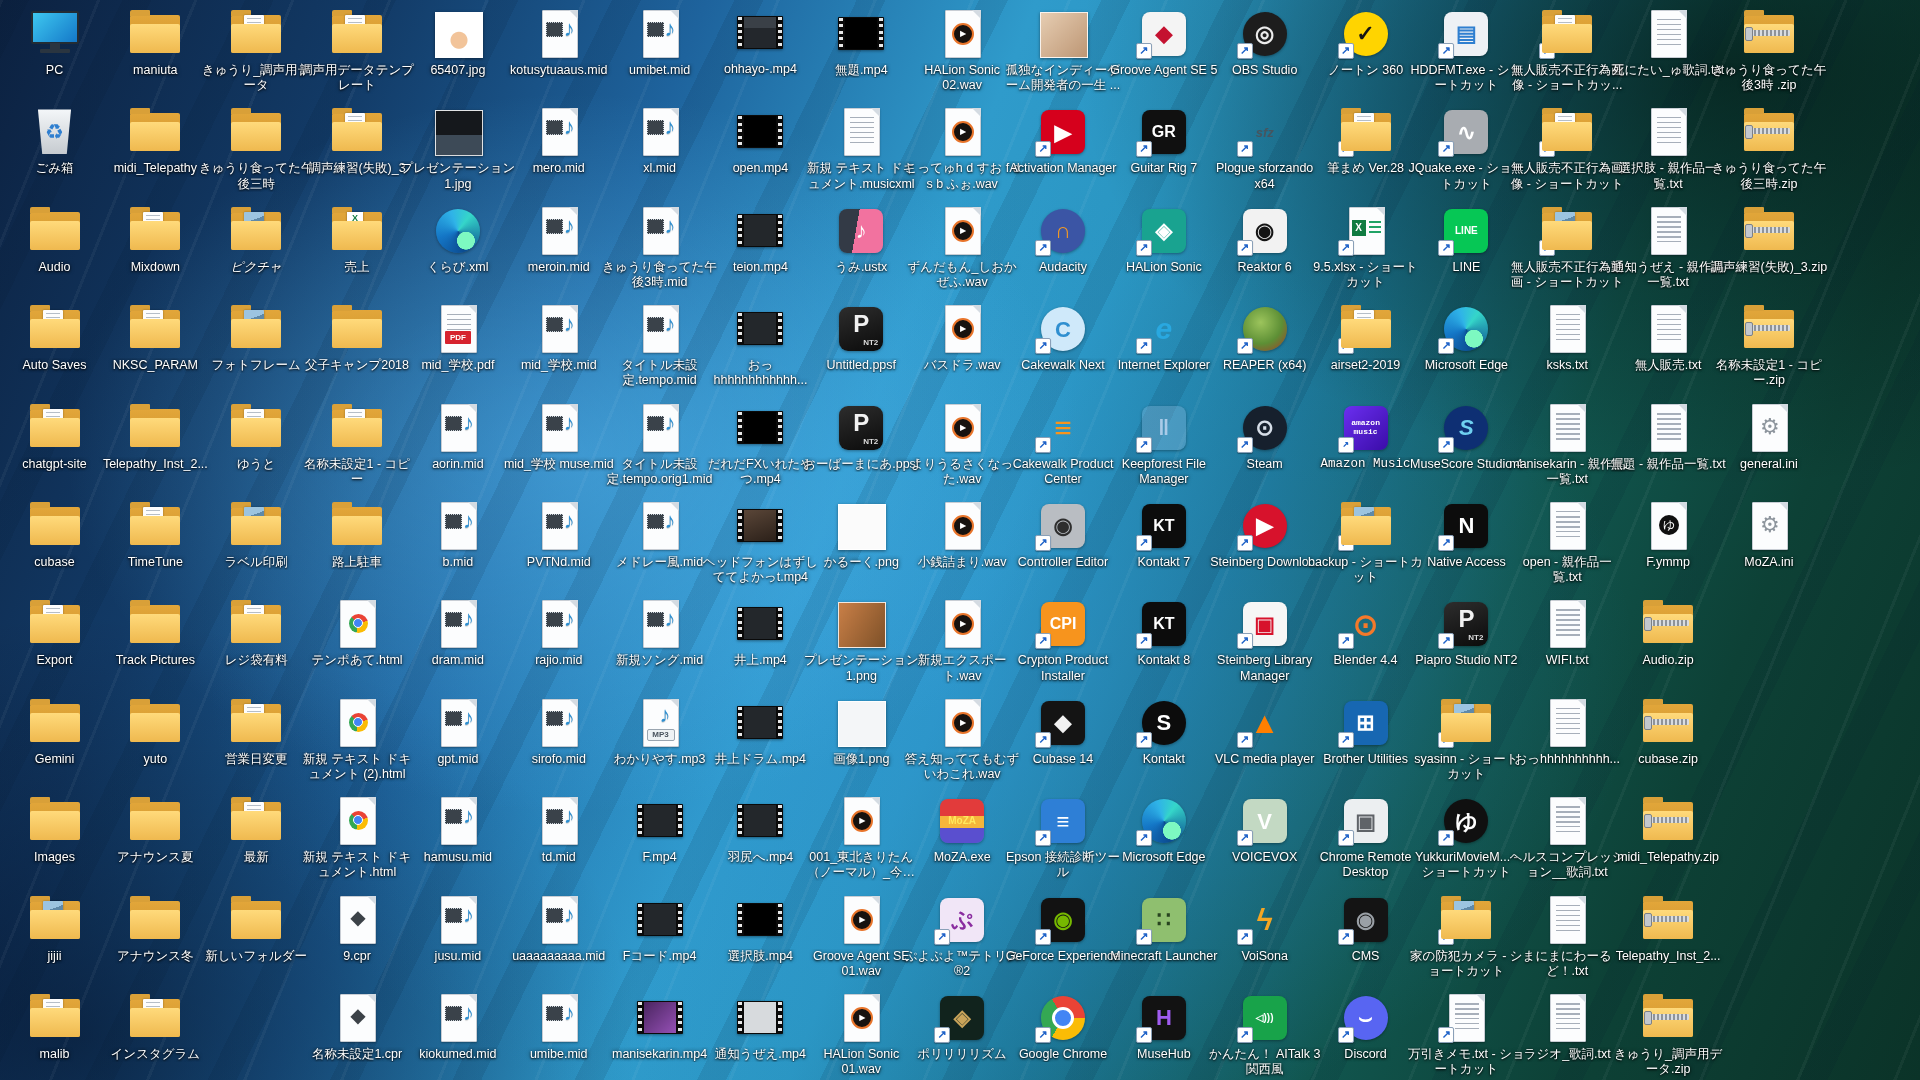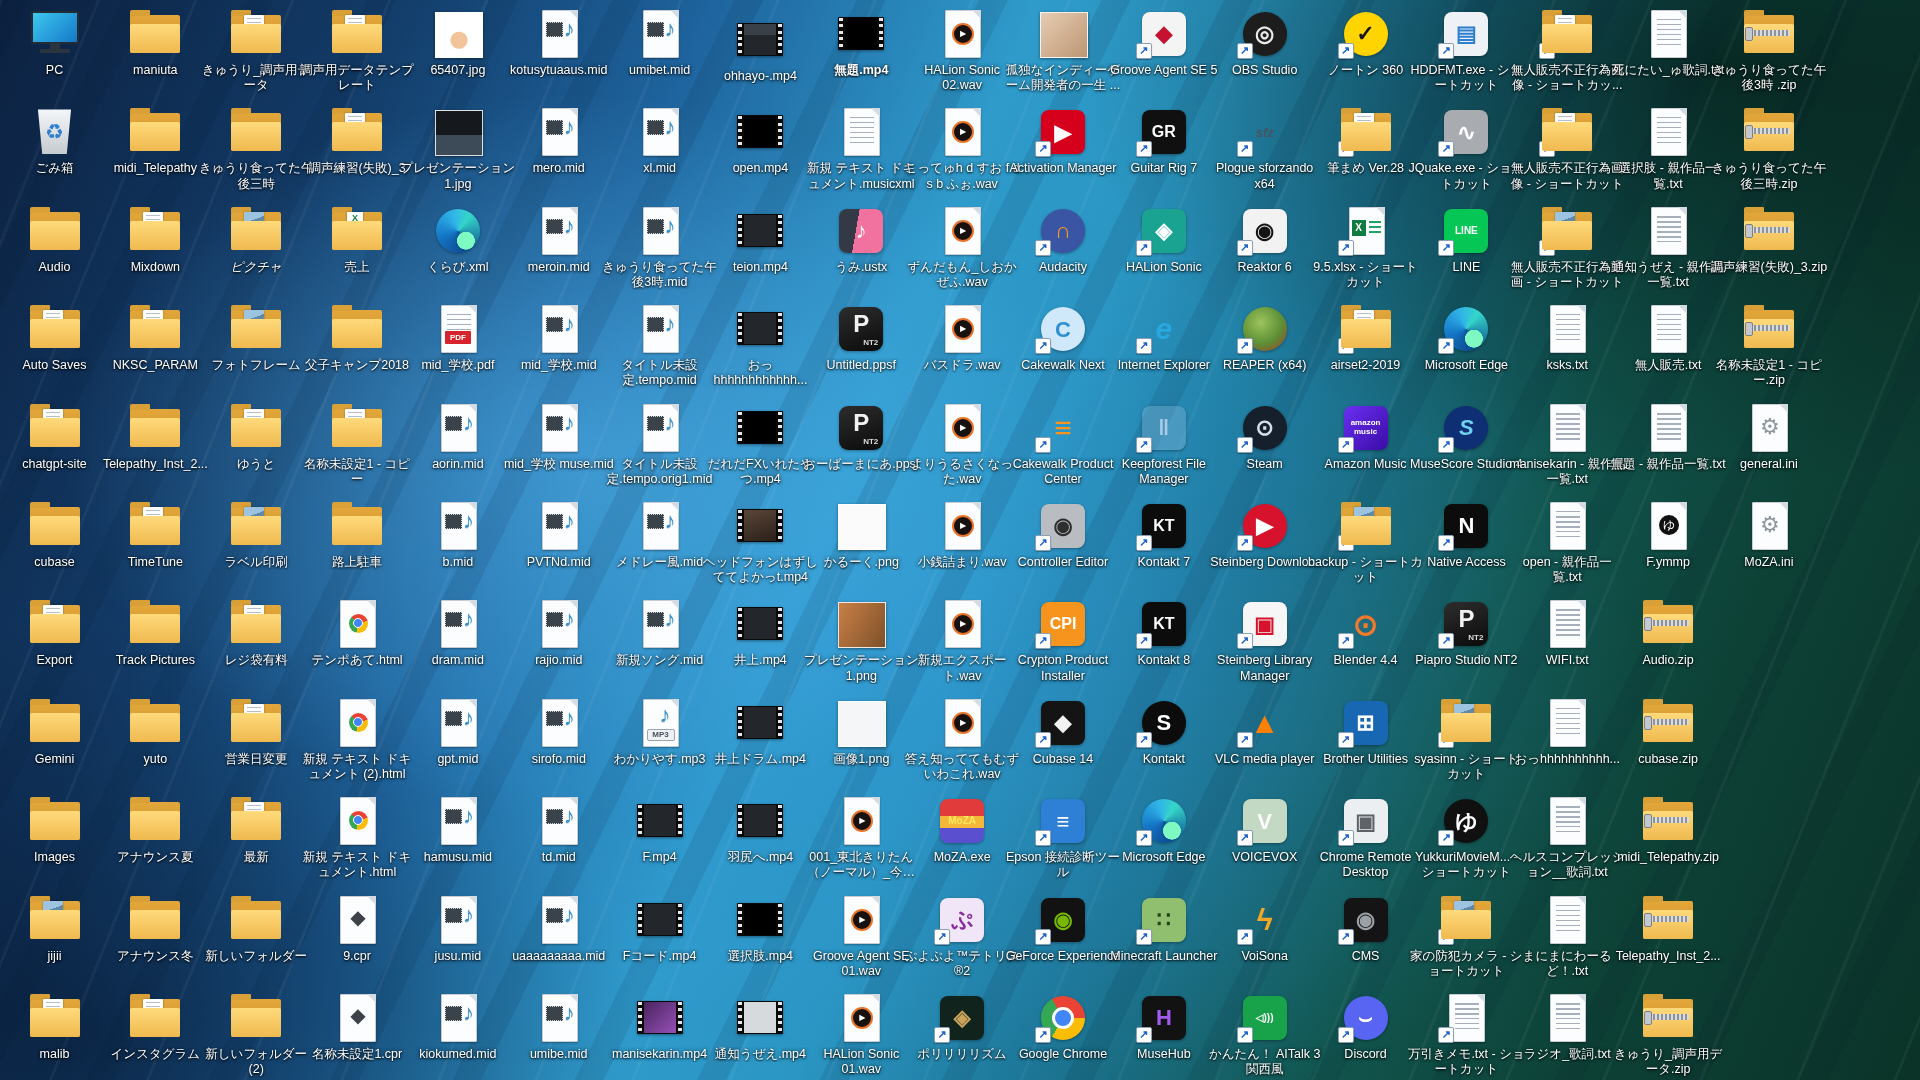--- a/index.html
+++ b/index.html
@@ -128,29 +128,29 @@
     </div>
     <div class="cell" style="left: 609.1px; top: 2px;">
       <div class="ibox">
         <div class="doc">
           <div class="dfilm"></div>
           <div class="dnote">♪</div>
         </div>
       </div>
       <div class="lbl">umibet.mid</div>
     </div>
-    <div class="cell" style="left: 709.95px; top: 8px;">
+    <div class="cell" style="left: 709.95px; top: 1px;">
       <div class="ibox">
         <div class="film">
           <div class="scr" style="background: linear-gradient(rgb(58, 64, 71) 34%, rgb(35, 39, 44) 34%);"></div>
         </div>
       </div>
       <div class="lbl">ohhayo-.mp4</div>
     </div>
-    <div class="cell" style="left: 810.8px; top: 2px; font-weight: bold;">
+    <div class="cell" style="left: 810.8px; top: 2px;">
       <div class="ibox">
         <div class="film">
           <div class="scr" style="background: rgb(0, 0, 0);"></div>
         </div>
       </div>
       <div class="lbl">無題.mp4</div>
     </div>
     <div class="cell" style="left: 911.65px; top: 2px;">
       <div class="ibox">
         <div class="doc">
@@ -772,21 +772,21 @@
     </div>
     <div class="cell" style="left: 1214.2px; top: 395.6px;">
       <div class="ibox">
         <div class="app circle" style="background: rgb(22, 32, 45); color: rgb(214, 222, 232);">
           <div class="aglyph" style="font-size: 22px;">⊙</div>
         </div>
         <div class="sc">↗</div>
       </div>
       <div class="lbl">Steam</div>
     </div>
-    <div class="cell" style="left: 1315.05px; top: 395.6px;">
+    <div class="cell" style="left: 1315.05px; top: 395.6px; font-family: Liberation Mono, monospace;">
       <div class="ibox">
         <div class="app" style="background: linear-gradient(135deg, rgb(107, 47, 240), rgb(58, 12, 168)); color: rgb(255, 255, 255);">
           <div class="aglyph" style="font-size: 8px;">amazon music</div>
         </div>
         <div class="sc">↗</div>
       </div>
       <div class="lbl">Amazon Music</div>
     </div>
     <div class="cell" style="left: 1415.9px; top: 395.6px;">
       <div class="ibox">
@@ -1532,26 +1532,20 @@
       <div class="lbl">malib</div>
     </div>
     <div class="cell" style="left: 104.85px; top: 986px;">
       <div class="ibox">
         <div class="folder">
           <div class="fpaper"></div>
         </div>
       </div>
       <div class="lbl">インスタグラム</div>
     </div>
-    <div class="cell" style="left: 205.7px; top: 986px;">
-      <div class="ibox">
-        <div class="folder"></div>
-      </div>
-      <div class="lbl">新しいフォルダー (2)</div>
-    </div>
     <div class="cell" style="left: 306.55px; top: 986px;">
       <div class="ibox">
         <div class="doc">
           <div class="dcub">◆</div>
         </div>
       </div>
       <div class="lbl">名称未設定1.cpr</div>
     </div>
     <div class="cell" style="left: 407.4px; top: 986px;">
       <div class="ibox">

